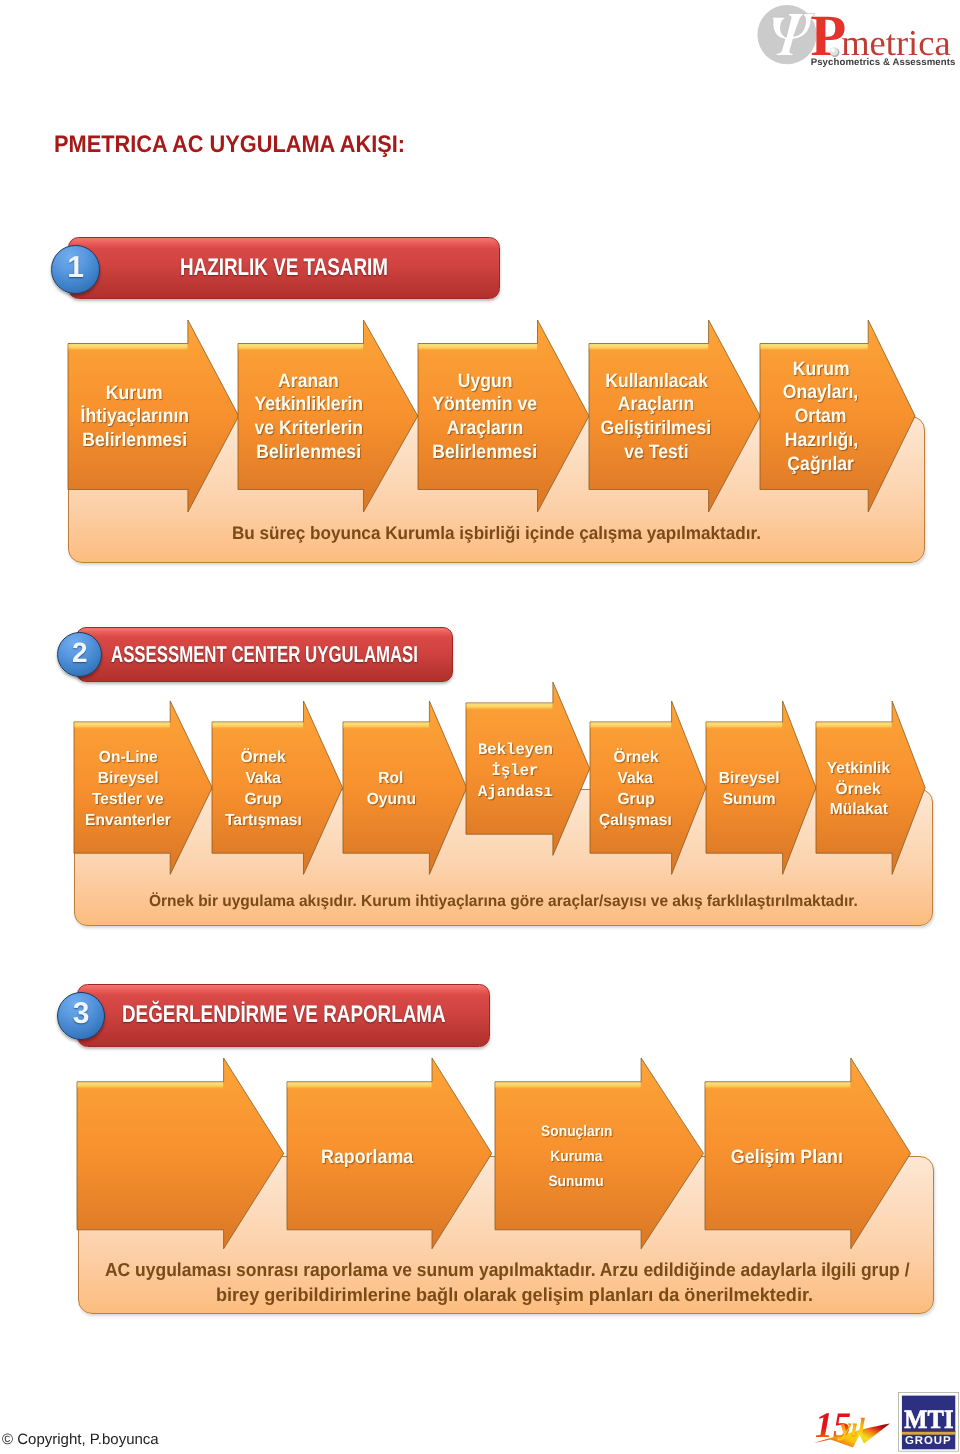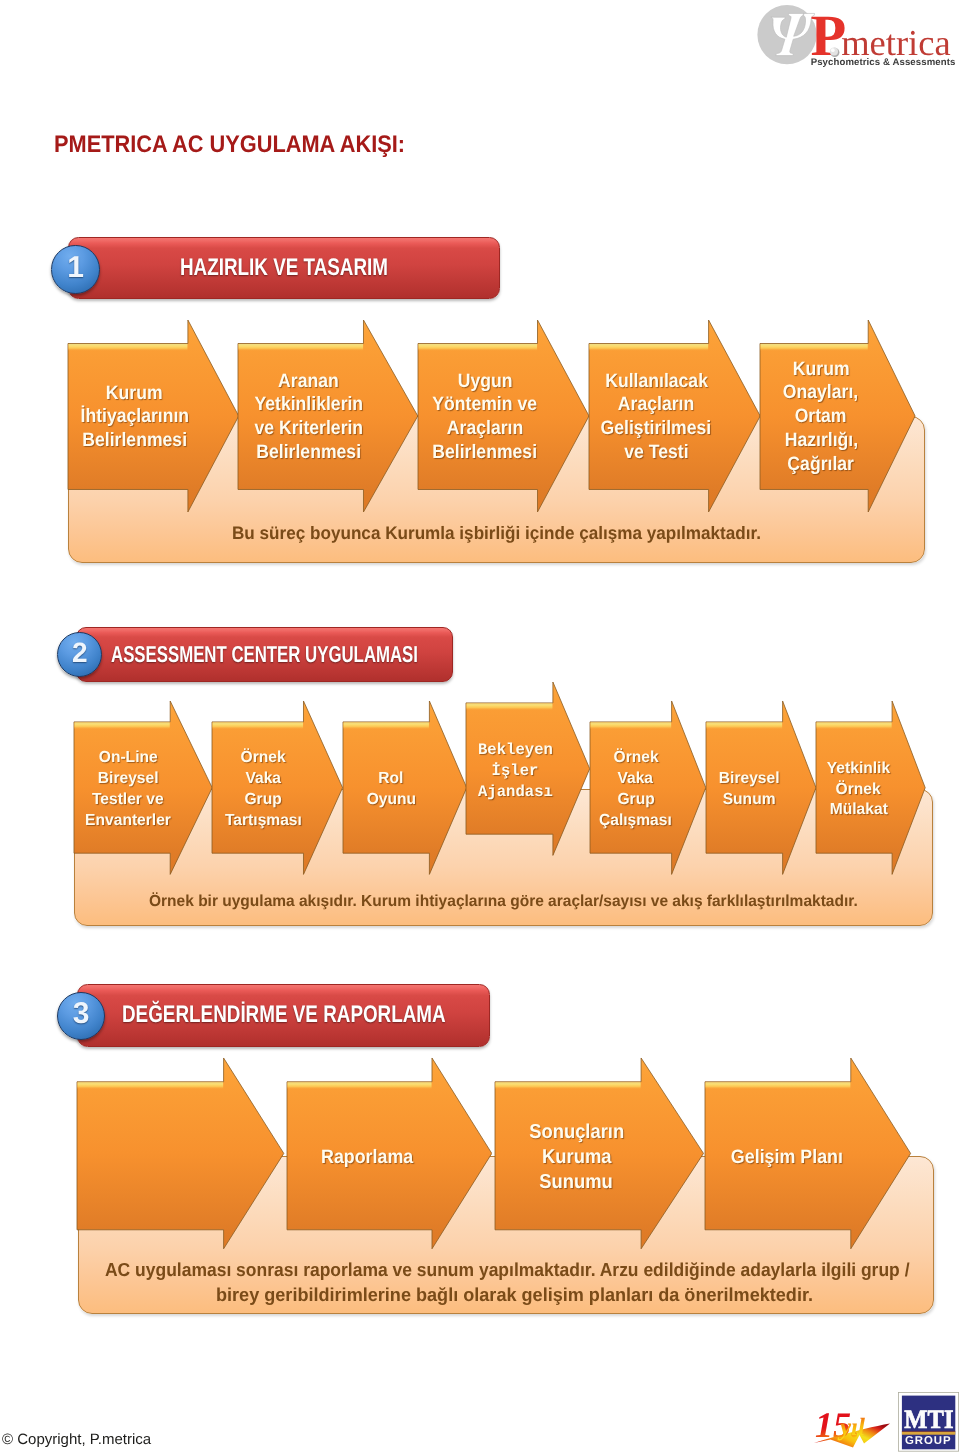--- a/index.html
+++ b/index.html
@@ -463,21 +463,21 @@
          <linearGradient id="cg2_2h" x1="0" y1="0" x2="0" y2="1">
            <stop offset="0%" stop-color="#EFDC83"></stop>
            <stop offset="30%" stop-color="#FBDC6E"></stop>
            <stop offset="62%" stop-color="#FCC652"></stop>
            <stop offset="100%" stop-color="#FBA43C" stop-opacity="0"></stop>
          </linearGradient>
        </defs>
        <path fill="url(#cg2_2)" stroke="#8A5C22" stroke-width="0.8" stroke-linejoin="miter" d="M0 23.799999999999955 H146.10000000000002 V0 L208.5 95.39999999999998 L146.10000000000002 190.79999999999995 V171.79999999999995 H0 Z"></path>
        <rect x="0.45" y="24.249999999999954" width="145.20000000000002" height="7" fill="url(#cg2_2h)"></rect>
       </svg>
-      <div class="lbl" style="top: 61.8px; font-size: 20px; line-height: 24.8px; width: 163.884px;">
+      <div class="lbl" style="top: 61.8px; font-size: 15px; line-height: 24.8px; width: 163.884px;">
         <div><span style="display:inline-block;transform:scaleX(0.92)">Sonuçların</span></div>
         <div><span style="display:inline-block;transform:scaleX(0.92)">Kuruma</span></div>
         <div><span style="display:inline-block;transform:scaleX(0.92)">Sunumu</span></div>
       </div>
     </div>
     <div class="chev" style="left: 705px; top: 1058.2px; width: 205.6px; height: 190.8px;">
       <svg width="207.60000000000002" height="192.79999999999995" viewBox="-1 -1 207.60000000000002 192.79999999999995" style="left: -1px; top: -1px;">
         <defs>
          <linearGradient id="cg2_3" x1="0" y1="0" x2="0" y2="1" gradientUnits="objectBoundingBox">
            <stop offset="0%" stop-color="#FDA53B"></stop>
@@ -502,21 +502,21 @@
     </div>
     <div class="abs hdr-bar" style="left: 77.2px; top: 983.8px; width: 412.5px; height: 63.5px; border-radius: 10.5px;"></div>
     <div class="abs hdr-txt" style="top: 1001.39px; font-size: 24px; line-height: 28.32px; white-space: nowrap; transform: scaleX(0.78562); transform-origin: 0px 50%; left: 121.6px;">DEĞERLENDİRME VE RAPORLAMA</div>
     <div class="abs hdr-circle" style="left: 57px; top: 992px; width: 48px; height: 48px;">
       <div class="hdr-num" style="top: 6.15px; font-size: 30px; line-height: 30px;">3</div>
     </div>
     <div class="abs note" style="top: 1258.18px; font-size: 18.8px; line-height: 24.4px; white-space: nowrap; transform: scaleX(0.930545); transform-origin: 0px 50%; left: 104.75px;">AC uygulaması sonrası raporlama ve sunum yapılmaktadır. Arzu edildiğinde adaylarla  ilgili grup /</div>
     <div class="abs note" style="top: 1282.58px; font-size: 18.8px; line-height: 24.4px; white-space: nowrap; transform: scaleX(0.962903); transform-origin: 0px 50%; left: 216px;">birey geribildirimlerine bağlı olarak gelişim planları da önerilmektedir.</div>
   </div>
 
-<div class="abs" id="copyright">© Copyright, P.metrica</div>
+<div class="abs" id="copyright">© Copyright, P.boyunca</div>
 
 <div class="abs" id="anniv">
 <svg width="90" height="56" viewBox="0 0 90 56" xmlns="http://www.w3.org/2000/svg">
  <defs>
   <linearGradient id="gsw" x1="0.05" y1="0.9" x2="1" y2="0.25">
     <stop offset="0%" stop-color="#D8121A"></stop>
           <stop offset="18%" stop-color="#EE5F12"></stop>
     <stop offset="40%" stop-color="#F9C00E"></stop>
           <stop offset="60%" stop-color="#F2E01C"></stop>
     <stop offset="76%" stop-color="#F08713"></stop>

